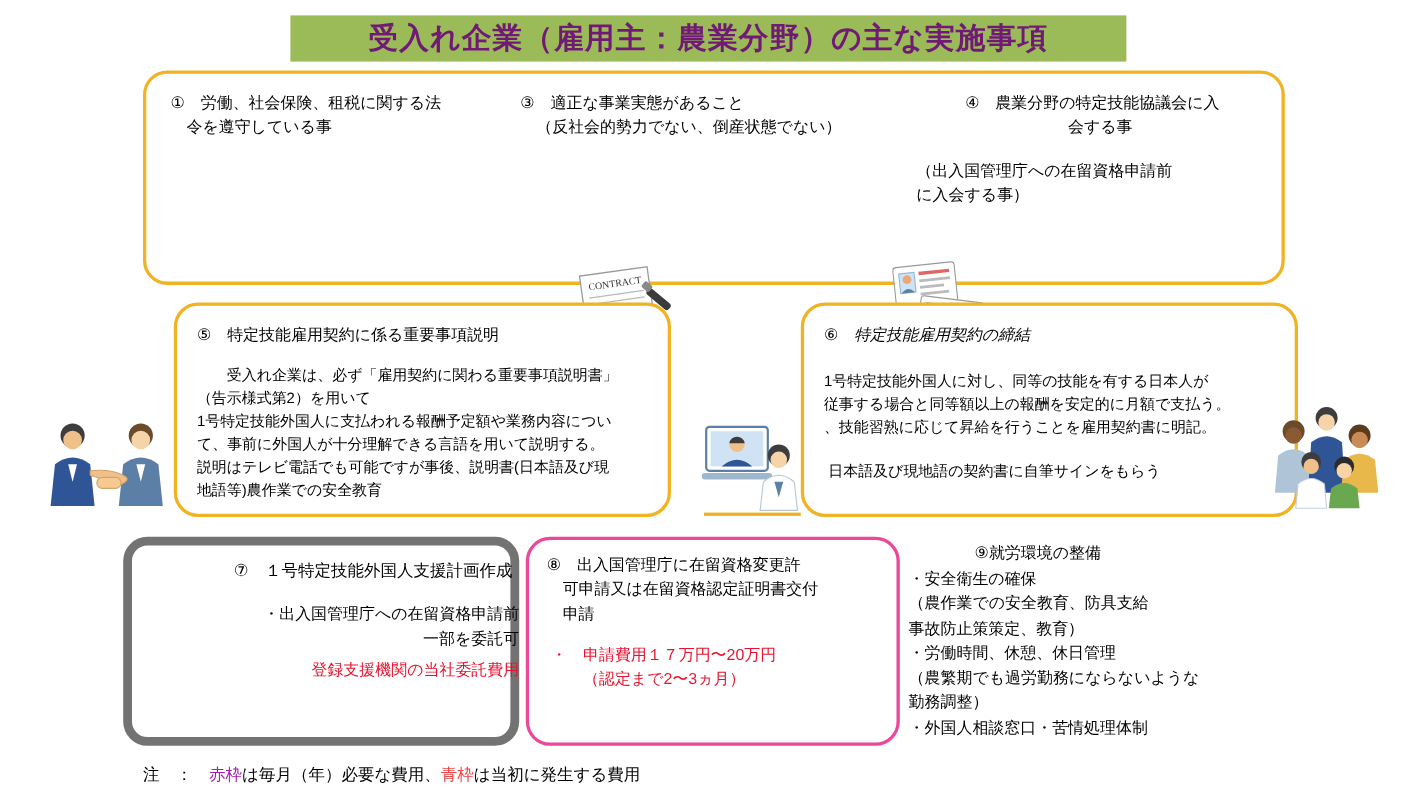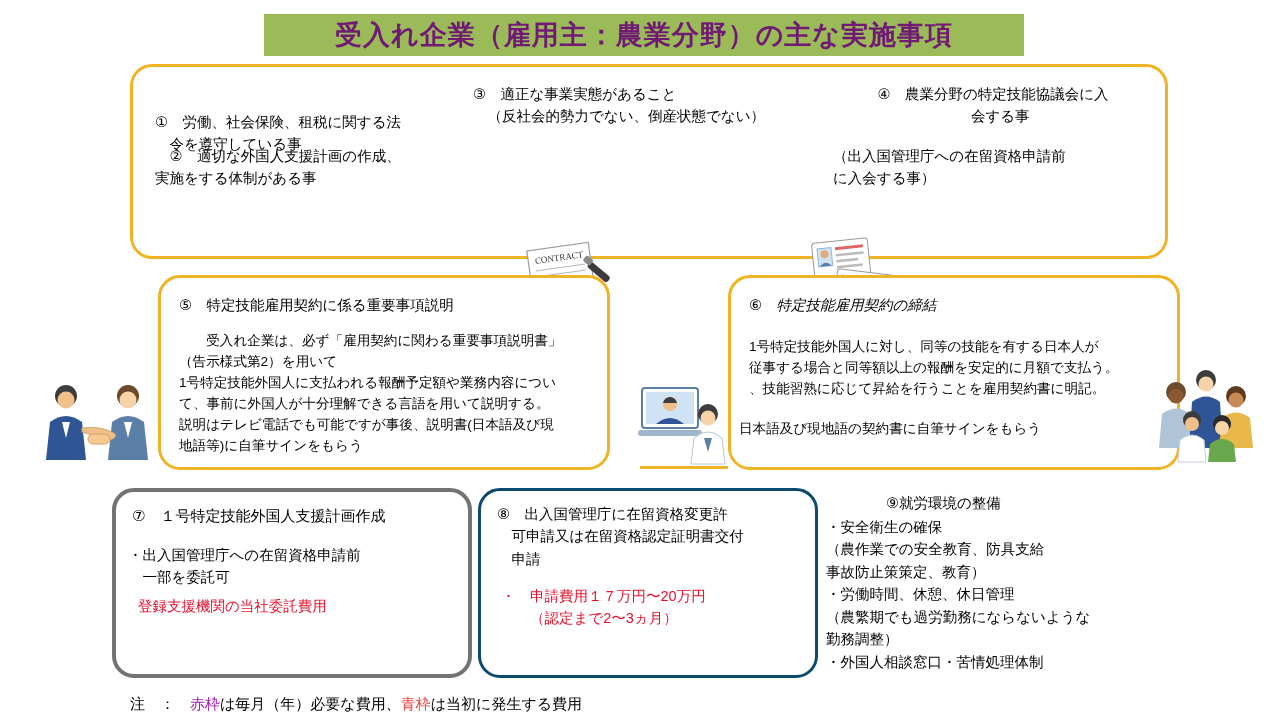--- a/index.html
+++ b/index.html
@@ -39,51 +39,51 @@
   }
 
   
   .box {
     position: absolute;
     box-sizing: border-box;
     border-radius: 22px;
     background: #ffffff;
   }
   .box-yellow { border: 3px solid #f0b323; }
-  .box-red { border: 4px solid #737373; }
-  .box-blue { border: 3px solid #0c4a6e; }
+  .box-red { border: 8px solid #737373; text-align: right; }
+  .box-blue { border: 3px solid #ec4899; }
 
   .txt {
     position: absolute;
     color: #000000;
     font-size: 14.5px;
     line-height: 1.55;
     white-space: pre-line;
   }
   .txt.small { font-size: 13.6px; }
   .txt.red { color: #e8112d; }
 
   
   #box-top { left: 130px; top: 64px; width: 1038px; height: 195px; }
-  #top-item1 { left: 22px; top: 16px; width: 290px; margin-top: 28px; }
+  #top-item1 { left: 22px; top: 16px; width: 290px; }
   #top-item2 { left: 22px; top: 78px; width: 300px; }
   #top-item3 { left: 340px; top: 16px; width: 360px; }
   #top-item4 { left: 700px; top: 16px; width: 320px; text-align: center; }
   #top-item4b { left: 700px; top: 78px; width: 320px; }
 
   
   #box-five { left: 158px; top: 275px; width: 452px; height: 195px; }
   #five-head { left: 18px; top: 16px; width: 420px; }
   #five-body { left: 18px; top: 52px; width: 420px; }
 
   
   #box-six { left: 728px; top: 275px; width: 452px; height: 195px; }
   #six-head { left: 18px; top: 16px; width: 420px; font-style: italic; }
   #six-body { left: 18px; top: 58px; width: 425px; }
-  #six-body2 { left: 8px; top: 140px; width: 425px; }
+  #six-body2 { left: 22px; top: 140px; width: 425px; }
 
   
   #box-seven { left: 112px; top: 488px; width: 360px; height: 190px; }
   #seven-head { left: 16px; top: 12px; width: 330px; font-size: 15px; }
   #seven-b1 { left: 12px; top: 52px; width: 340px; }
   #seven-b2 { left: 22px; top: 103px; width: 330px; }
   #seven-b3 { left: 12px; top: 127px; width: 340px; }
 
   #box-eight { left: 478px; top: 488px; width: 340px; height: 190px; }
   #eight-head { left: 16px; top: 12px; width: 310px; }
@@ -123,22 +123,20 @@
 
 <div id="page">
 
   <div class="title-band">
     <span class="title-text">受入れ企業（雇用主：農業分野）の主な実施事項</span>
   </div>
 
   <div class="box box-yellow" id="box-top">
     <div class="txt" id="top-item1">①　労働、社会保険、租税に関する法
 　令を遵守している事</div>
-    <div class="txt" id="top-item2">　②　適切な外国人支援計画の作成、
-実施をする体制がある事</div>
     <div class="txt" id="top-item3">③　適正な事業実態があること
 　（反社会的勢力でない、倒産状態でない）</div>
     <div class="txt" id="top-item4">④　農業分野の特定技能協議会に入
 　会する事</div>
     <div class="txt" id="top-item4b">（出入国管理庁への在留資格申請前
 に入会する事）</div>
 
     <div class="art" id="art-contract">
       <svg viewBox="0 0 110 78" width="110" height="78">
         <g transform="rotate(-8 55 39)">
@@ -186,21 +184,21 @@
     </div>
   </div>
 
   <div class="box box-yellow" id="box-five">
     <div class="txt" id="five-head">⑤　特定技能雇用契約に係る重要事項説明</div>
     <div class="txt small" id="five-body">　　受入れ企業は、必ず「雇用契約に関わる重要事項説明書」
 （告示様式第2）を用いて
 1号特定技能外国人に支払われる報酬予定額や業務内容につい
 て、事前に外国人が十分理解できる言語を用いて説明する。
 説明はテレビ電話でも可能ですが事後、説明書(日本語及び現
-地語等)に自筆サインをもらう</div>
+地語等)農作業での安全教育</div>
   </div>
 
   <div class="box box-yellow" id="box-six">
     <div class="txt" id="six-head">⑥　特定技能雇用契約の締結</div>
     <div class="txt small" id="six-body">1号特定技能外国人に対し、同等の技能を有する日本人が
 従事する場合と同等額以上の報酬を安定的に月額で支払う。
 、技能習熟に応じて昇給を行うことを雇用契約書に明記。</div>
     <div class="txt small" id="six-body2">日本語及び現地語の契約書に自筆サインをもらう</div>
   </div>
 

